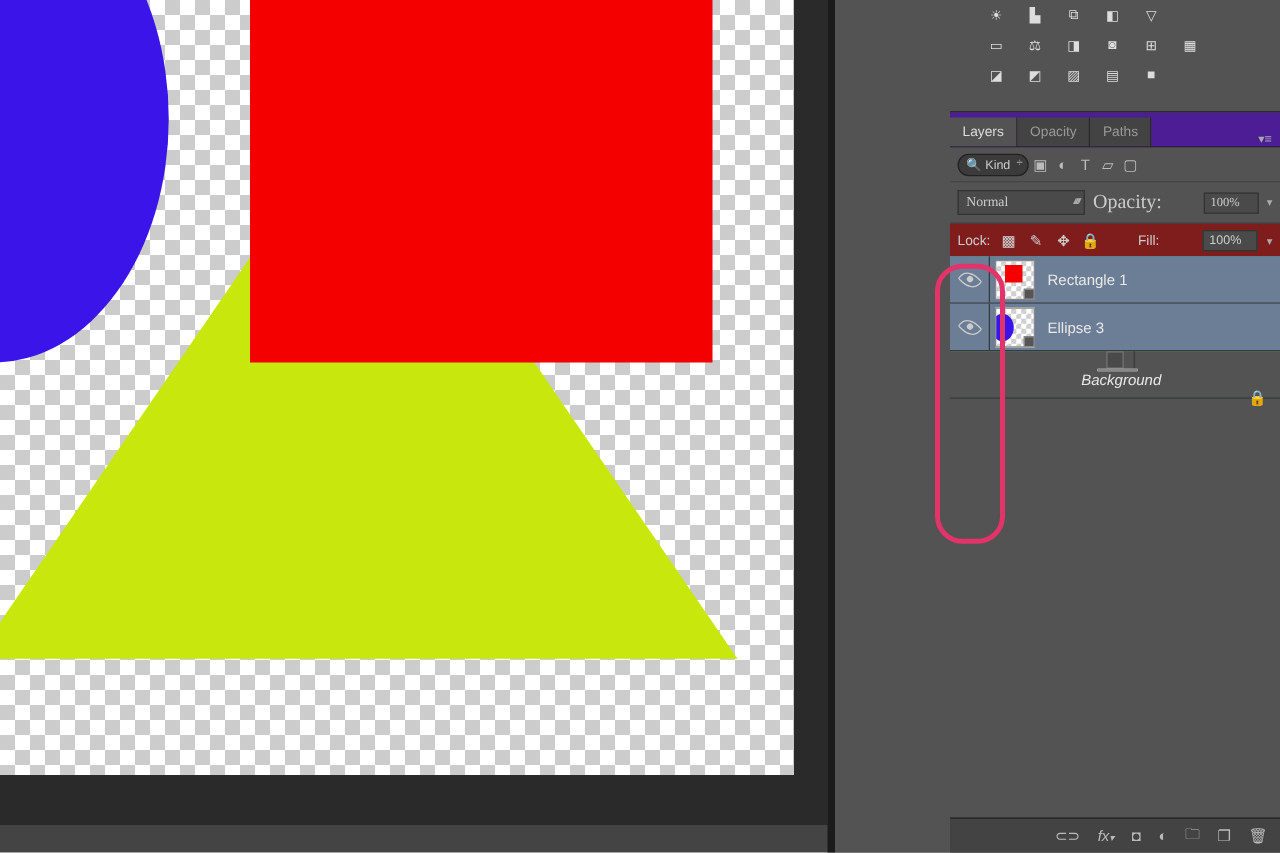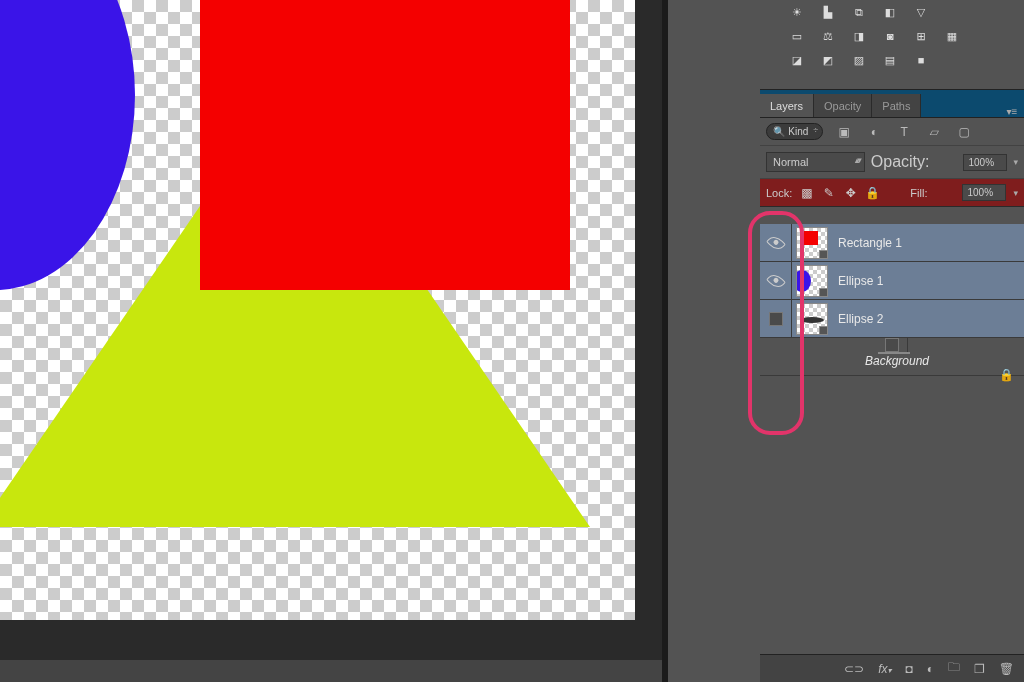--- a/index.html
+++ b/index.html
@@ -93,21 +93,21 @@
     border-bottom: 1px solid #222;
   }
   .icon-row { display: flex; gap: 13px; padding-left: 28px; }
   .tool-icon { width: 18px; height: 16px; color: #ddd; display:flex; align-items:center; justify-content:center;}
   .panel-tabs {
     position: absolute;
     left: 92px;
     top: 90px;
     width: 264px;
     height: 28px;
-    background: #0c4a6e;
+    background: #4c1d95;
     display: flex;
     align-items: flex-end;
     border-bottom: 1px solid #222;
   }
   .tab {
     padding: 6px 10px 5px 10px;
     color: #999;
     font-size: 11px;
     cursor: pointer;
     background: #434343;
@@ -127,21 +127,21 @@
   .filter-row {
     position: absolute;
     left: 92px;
     top: 118px;
     width: 264px;
     height: 28px;
     background: #535353;
     display: flex;
     align-items: center;
     padding: 0 6px;
-    gap: 12px;
+    gap: 0;
     border-bottom: 1px solid #424242;
   }
   .kind-select {
     background: #3b3b3b;
     color: #ccc;
     border: 1px solid #222;
     border-radius: 9px;
     font-size: 10px;
     padding: 2px 14px 2px 6px;
     position: relative;
@@ -158,20 +158,21 @@
     left: 92px;
     top: 146px;
     width: 264px;
     height: 33px;
     background: #535353;
     display: flex;
     align-items: center;
     padding: 0 6px;
     gap: 6px;
     border-bottom: 1px solid #424242;
+    font-family: Liberation Serif, serif;
   }
   .blend-select {
     flex: 1;
     background: #4a4a4a;
     border: 1px solid #333;
     color: #ccc;
     font-size: 11px;
     padding: 3px 6px;
     position: relative;
   }
@@ -197,21 +198,21 @@
     display: flex;
     align-items: center;
     padding: 0 6px;
     gap: 7px;
     border-bottom: 1px solid #2a2a2a;
   }
   .lock-icon { width:15px; height:15px; display:flex; align-items:center; justify-content:center; color:#ccc; font-size:12px;}
   .layers-list {
     position: absolute;
     left: 92px;
-    top: 224px;
+    top: 205px;
     width: 264px;
     background: #14b8a6;
   }
   .layer-row {
     display: flex;
     align-items: center;
     height: 38px;
     border-bottom: 1px solid #3a3a3a;
     background: #6c7e96;
     position: relative;
@@ -401,33 +402,23 @@
     </div>
 
     <div class="layer-row">
       <div class="vis-col">
           <div class="eye"></div>
         </div>
       <div class="thumb-wrap checker">
           <div class="th-ell"></div>
           <div class="shape-ind"></div>
         </div>
-      <span class="layer-name">Ellipse 1</span>
-    </div>
-
-    <div class="layer-row">
-      <div class="vis-col">
-          <div class="vis-empty"></div>
-        </div>
-      <div class="thumb-wrap checker">
-          <div class="th-ell2"></div>
-          <div class="shape-ind"></div>
-        </div>
-      <span class="layer-name">Ellipse 2</span>
-    </div>
+      <span class="layer-name">Ellipse 3</span>
+    </div>
+
 
 
     <div class="layer-row nosel">
       <div class="vis-col">
           <div class="vis-empty"></div>
         </div>
       <div class="thumb-wrap"></div>
       <span class="layer-name bg">Background</span>
       <span class="layer-lock">🔒</span>
     </div>

